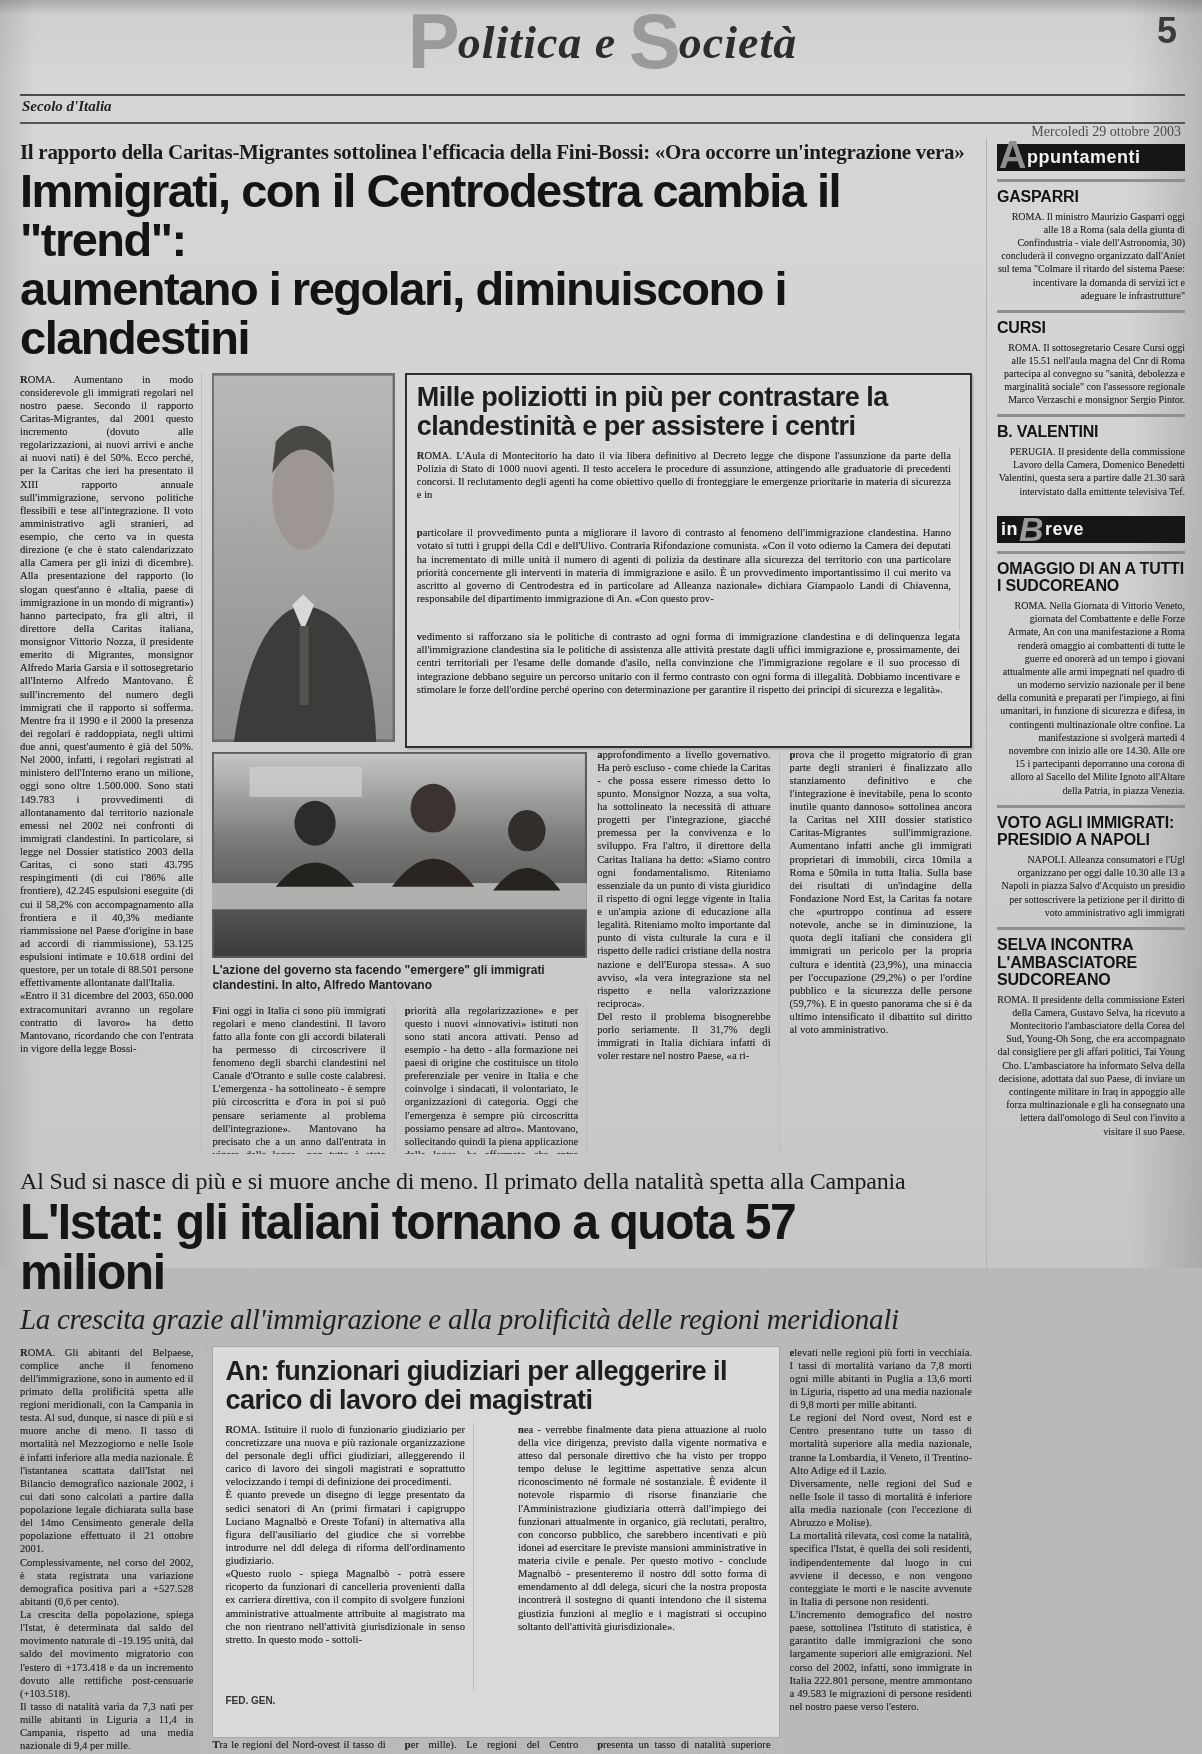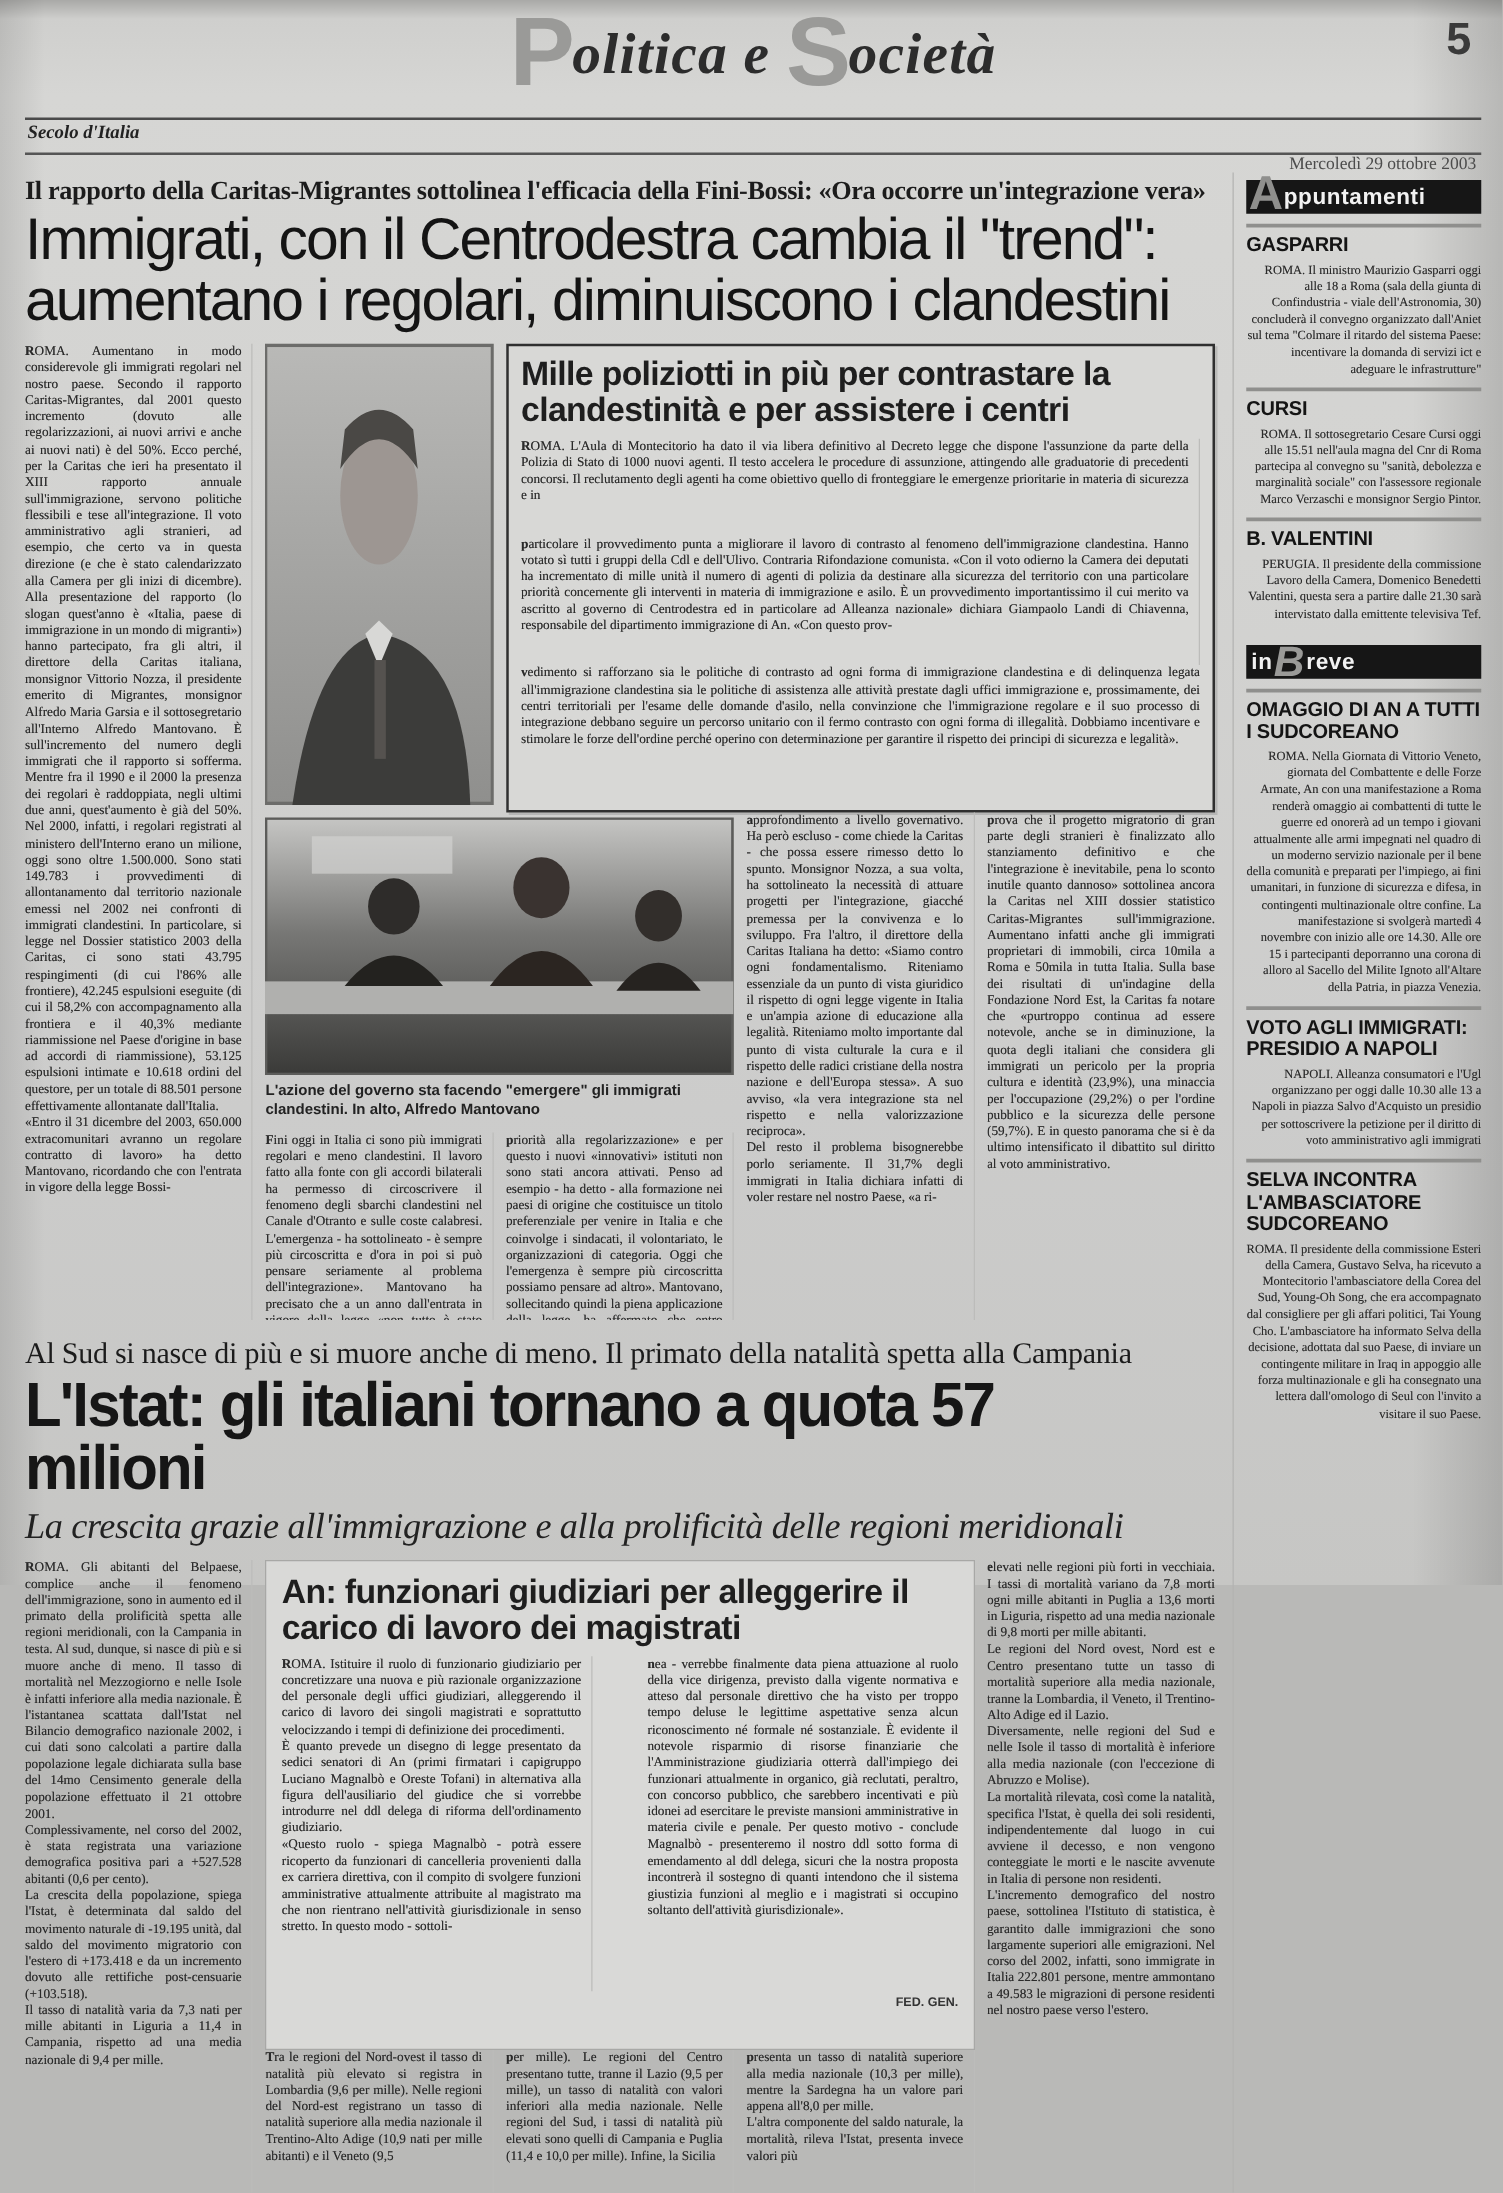--- a/index.html
+++ b/index.html
@@ -27,21 +27,21 @@
   .masthead{position:absolute;left:2px;top:4px;font-family:"Liberation Serif",serif;
      font-weight:bold;font-style:italic;font-size:15px;color:#222;}
   .rule2{border:0;border-top:2px solid #555;margin:26px 0 0 0;}
   .dateline{position:absolute;right:4px;top:30px;font-size:14px;color:#4c4c4c;
      font-family:"Liberation Serif",serif;}
   
   .content{display:grid;grid-template-columns:952px 199px;column-gap:14px;}
   
   .kicker1{font-size:21px;font-weight:bold;color:#1c1c1c;letter-spacing:-0.3px;
      margin:2px 0 2px 0;}
-  .headline1{font-family:"Liberation Sans",sans-serif;font-weight:normal;
+  .headline1{font-family:"Liberation Sans",sans-serif;font-weight:bold;
      font-size:47px;line-height:1.04;color:#141414;letter-spacing:-1.5px;
      margin:0 0 10px 0;transform-origin:left;}
   .s1grid{display:grid;grid-template-columns:repeat(5,1fr);column-gap:10px;
      grid-template-rows:375px 212px 44px 150px;
      grid-template-areas:
        "c1 portrait b1 b1 b1"
        "c1 ph ph c4 c5"
        "c1 cap cap c4 c5"
        "c1 c2 c3 c4 c5";}
   .a-c1{grid-area:c1;} .a-portrait{grid-area:portrait;} .a-b1{grid-area:b1;}
@@ -70,21 +70,21 @@
   .s2grid{display:grid;grid-template-columns:repeat(5,1fr);column-gap:10px;
      grid-template-rows:392px 152px;
      grid-template-areas:
        "s1 b2 b2 b2 s5"
        "s1 s2 s3 s4 s5";}
   .a-s1{grid-area:s1;} .a-b2{grid-area:b2;} .a-s2{grid-area:s2;}
   .a-s3{grid-area:s3;} .a-s4{grid-area:s4;} .a-s5{grid-area:s5;}
   .nbox2{border:1px solid #a8a8a6;background:#d9d9d7;box-sizing:border-box;
      padding:10px 12px 6px 12px;}
   .boxcols2{display:grid;grid-template-columns:repeat(2,1fr);column-gap:14px;height:268px;gap:44px;}
-  .sig{text-align:right;font-family:"Liberation Sans",sans-serif;font-weight:bold;
+  .sig{text-align:left;font-family:"Liberation Sans",sans-serif;font-weight:bold;
      font-size:10px;color:#333;margin-top:4px;}
   
   .sidebar{border-left:1px solid #b3b3b1;padding-left:10px;box-sizing:border-box;}
   .banner{position:relative;background:#161616;color:#f2f2f2;height:27px;
      font-family:"Liberation Sans",sans-serif;font-weight:bold;font-size:18px;
      line-height:27px;padding-left:30px;margin:6px 0 4px 0;letter-spacing:.5px;}
   .banner .bl{position:absolute;left:2px;top:-8px;font-size:38px;color:#8f8f8d;
      line-height:1;font-weight:bold;}
   .banner.b2{padding-left:4px;}
   .banner.b2 .blmid{font-style:italic;font-size:34px;color:#9a9a98;vertical-align:-6px;

